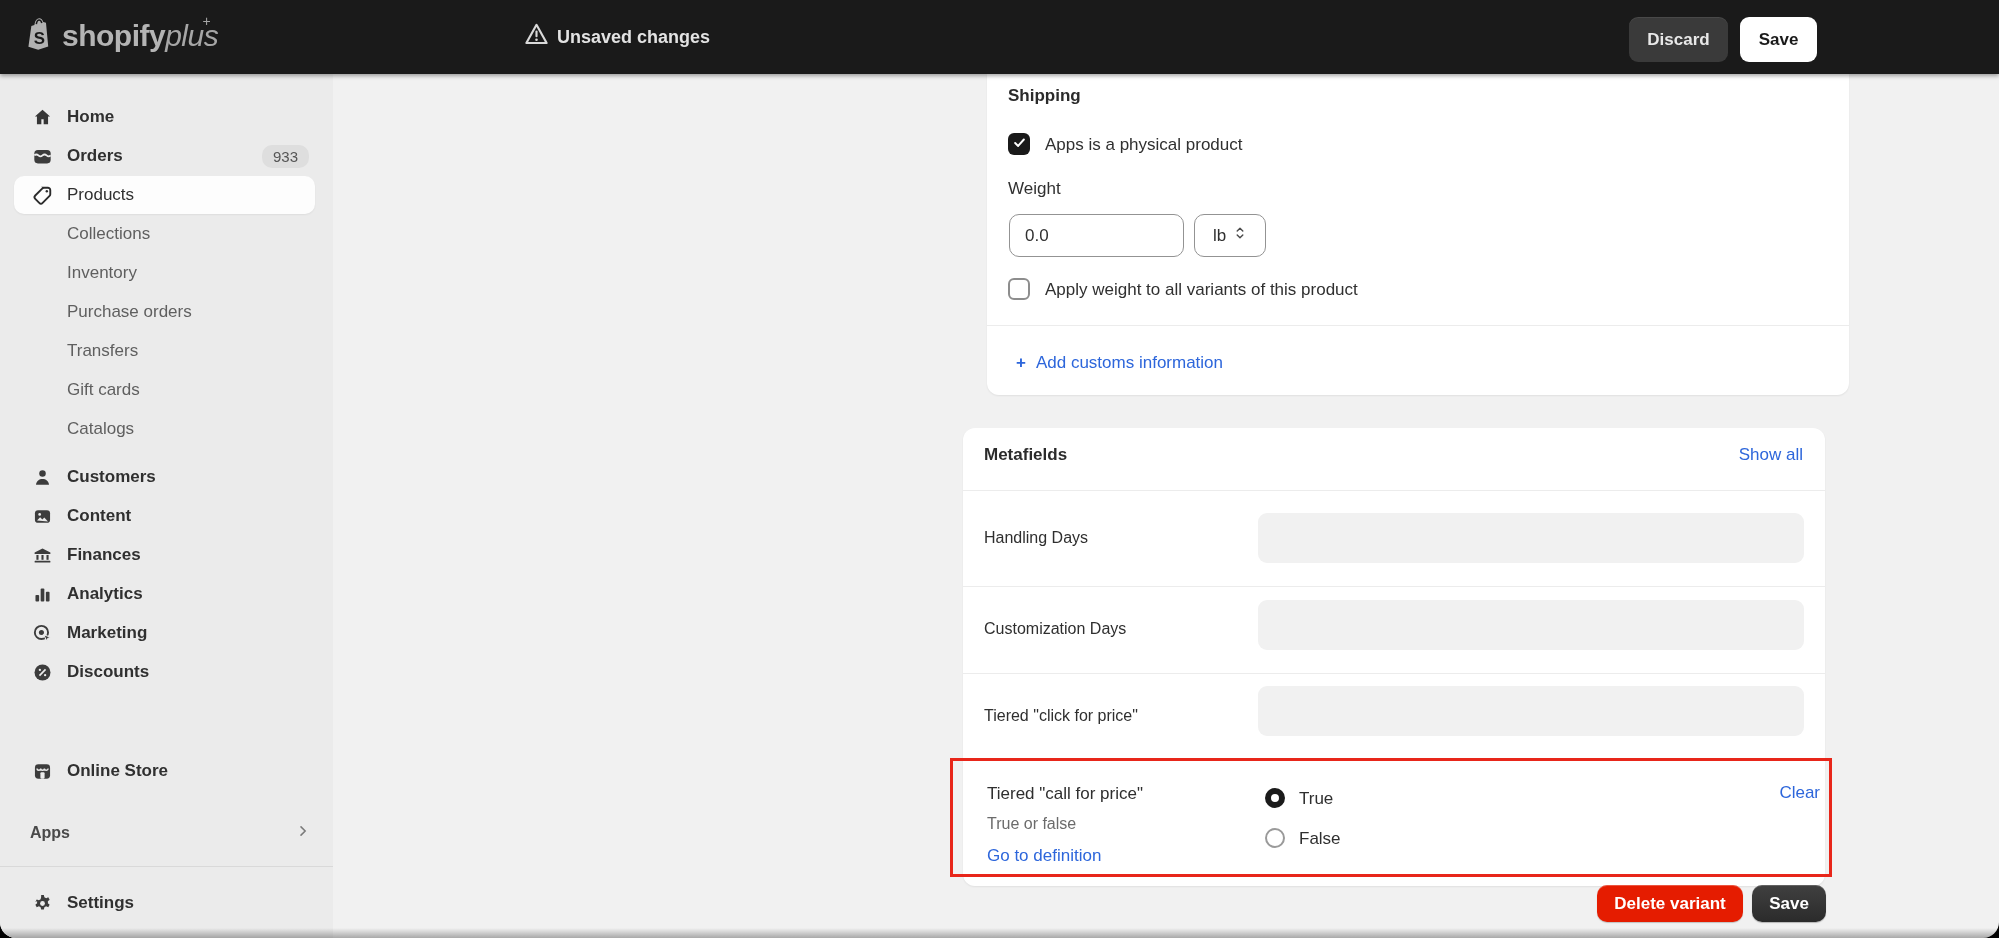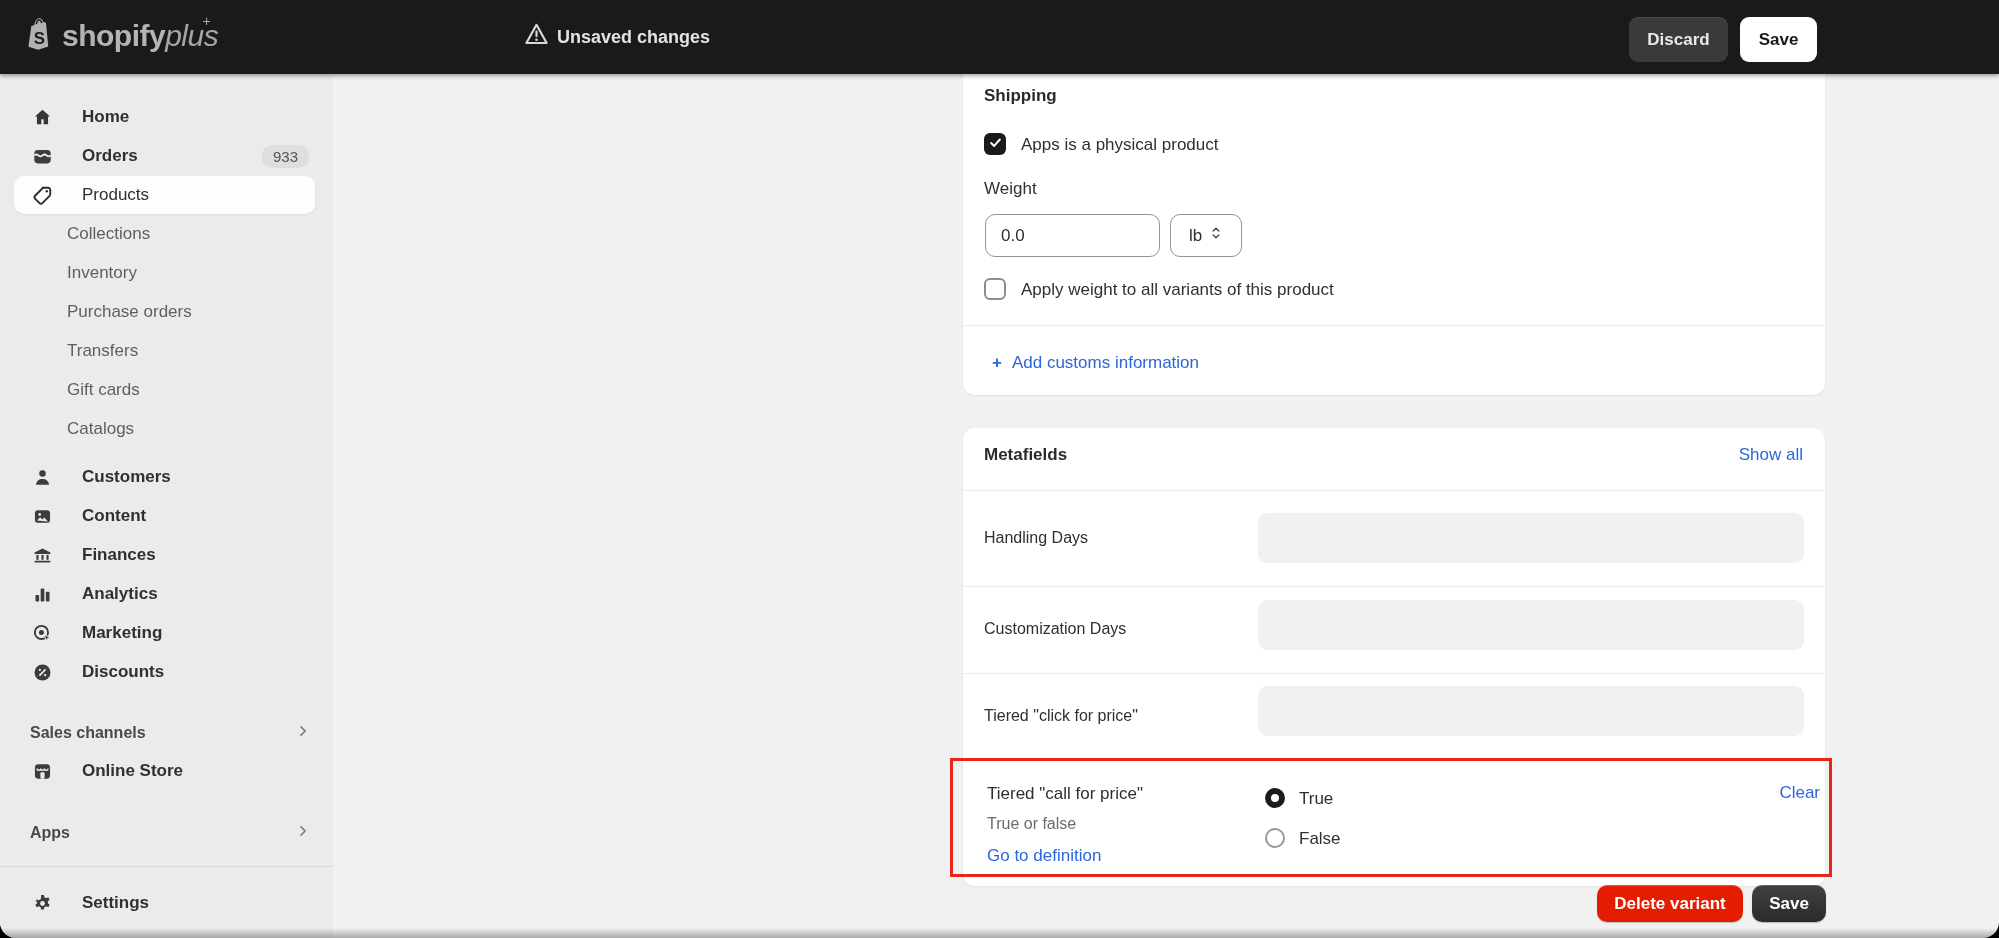--- a/index.html
+++ b/index.html
@@ -20,21 +20,21 @@
             color:#e3e3e3; font-size:18px; font-weight:700; }
   .tb-btn { position:absolute; top:17px; height:45px; border-radius:9px; border:none;
             font-size:17px; font-weight:700; cursor:pointer; font-family:inherit; }
   .tb-discard { left:1629px; width:99px; background:#3a3a3a; color:#e8e8e8;
                 box-shadow:inset 0 1px 0 rgba(255,255,255,.08); }
   .tb-save { left:1740px; width:77px; background:#ffffff; color:#1a1a1a; }
 
   
   .sidebar { position:absolute; left:0; top:74px; width:333px; bottom:0; background:#ebebeb; }
   .nav-item { position:absolute; left:14px; right:18px; height:38px; border-radius:10px;
-              display:flex; align-items:center; cursor:pointer;gap:15px; }
+              display:flex; align-items:center; cursor:pointer; }
   .nav-item .ico { width:24px; height:24px; margin-left:16px; display:flex; align-items:center; justify-content:center; }
   .nav-item .lbl { margin-left:13px; font-size:17px; font-weight:600; color:#303030; }
   .nav-item.sub .lbl { margin-left:53px; font-weight:400; color:#5f5f5f; }
   .nav-item.selected { background:#fdfdfd; box-shadow:0 1px 2px rgba(0,0,0,.06); }
   .nav-item.selected .lbl { font-weight:400; }
   .badge { margin-left:auto; margin-right:6px; background:#dedede; color:#555;
            font-size:15px; padding:3px 11px; border-radius:10px; }
   .nav-header { position:absolute; left:30px; right:22px; height:34px; display:flex;
                 align-items:center; justify-content:space-between;
                 font-size:16px; font-weight:700; color:#4a4a4a; cursor:pointer; }
@@ -224,63 +224,55 @@
         <svg width="21" height="21" viewBox="0 0 20 20">
           <circle cx="10" cy="10" r="7.6" fill="#3c3c3c"></circle>
           <line x1="7.1" y1="12.9" x2="12.9" y2="7.1" stroke="#ebebeb" stroke-width="1.6"></line>
           <circle cx="7.5" cy="7.5" r="1.1" fill="#ebebeb"></circle>
             <circle cx="12.5" cy="12.5" r="1.1" fill="#ebebeb"></circle>
         </svg>
       </span>
       <span class="lbl">Discounts</span>
     </div>
 
-    <div class="nav-header" style="top:642px">
-      <span>Sales channels</span>
+
+    <div class="nav-item" style="top:678px">
+      <span class="ico">
+        <svg width="21" height="21" viewBox="0 0 20 20">
+          <rect x="2.8" y="3.2" width="14.4" height="13.6" rx="3.2" fill="#3c3c3c"></rect>
+          <path d="M4.8 7.1a1.75 1.75 0 0 0 3.5 0 1.75 1.75 0 0 0 3.5 0 1.75 1.75 0 0 0 3.5 0" stroke="#ebebeb" stroke-width="1.3" fill="none"></path>
+          <rect x="8" y="10.6" width="4" height="6.2" rx="1" fill="#ebebeb"></rect>
+        </svg>
+      </span>
+      <span class="lbl">Online Store</span>
+    </div>
+
+    <div class="nav-header" style="top:742px">
+      <span>Apps</span>
       <span>
         <svg width="16" height="16" viewBox="0 0 20 20">
             <path d="M7.5 4.8 12.7 10 7.5 15.2" fill="none" stroke="#7a7a7a" stroke-width="1.9" stroke-linecap="round"></path>
           </svg>
       </span>
     </div>
 
-    <div class="nav-item" style="top:678px">
-      <span class="ico">
-        <svg width="21" height="21" viewBox="0 0 20 20">
-          <rect x="2.8" y="3.2" width="14.4" height="13.6" rx="3.2" fill="#3c3c3c"></rect>
-          <path d="M4.8 7.1a1.75 1.75 0 0 0 3.5 0 1.75 1.75 0 0 0 3.5 0 1.75 1.75 0 0 0 3.5 0" stroke="#ebebeb" stroke-width="1.3" fill="none"></path>
-          <rect x="8" y="10.6" width="4" height="6.2" rx="1" fill="#ebebeb"></rect>
-        </svg>
-      </span>
-      <span class="lbl">Online Store</span>
-    </div>
-
-    <div class="nav-header" style="top:742px">
-      <span>Apps</span>
-      <span>
-        <svg width="16" height="16" viewBox="0 0 20 20">
-            <path d="M7.5 4.8 12.7 10 7.5 15.2" fill="none" stroke="#7a7a7a" stroke-width="1.9" stroke-linecap="round"></path>
-          </svg>
-      </span>
-    </div>
-
     <div class="side-divider" style="top:792px"></div>
 
     <div class="nav-item" style="top:810px">
       <span class="ico">
         <svg width="21" height="21" viewBox="0 0 20 20">
           <path d="M8.7 1.8h2.6l.5 2.2c.6.2 1.1.5 1.6.9l2.1-.8 1.3 2.3-1.7 1.5c.1.6.1 1.2 0 1.8l1.7 1.5-1.3 2.3-2.1-.8c-.5.4-1 .7-1.6.9l-.5 2.2H8.7l-.5-2.2c-.6-.2-1.1-.5-1.6-.9l-2.1.8-1.3-2.3 1.7-1.5c-.1-.6-.1-1.2 0-1.8L3.2 8.4l1.3-2.3 2.1.8c.5-.4 1-.7 1.6-.9l.5-2.2z" fill="#3c3c3c"></path>
           <circle cx="10" cy="10" r="2.3" fill="#ebebeb"></circle>
         </svg>
       </span>
       <span class="lbl">Settings</span>
     </div>
   </div>
 
-  <div class="card" style="top:74px; height:321px; border-radius:0 0 12px 12px;">
+  <div class="card" style="top:74px; height:321px; border-radius:0 0 12px 12px;margin-left:24px;">
     <div class="card-title abs" style="left:21px; top:12px;">Shipping</div>
 
     <div class="checkbox on abs" style="left:21px; top:59px;">
       <span>
         <svg width="15" height="15" viewBox="0 0 20 20">
             <path d="M4.2 10.6l4 4 7.6-8.6" fill="none" stroke="#fff" stroke-width="2.6" stroke-linecap="round" stroke-linejoin="round"></path>
           </svg>
       </span>
     </div>
     <div class="abs" style="left:58px; top:61px; font-size:17px;">Apps is a physical product</div>

